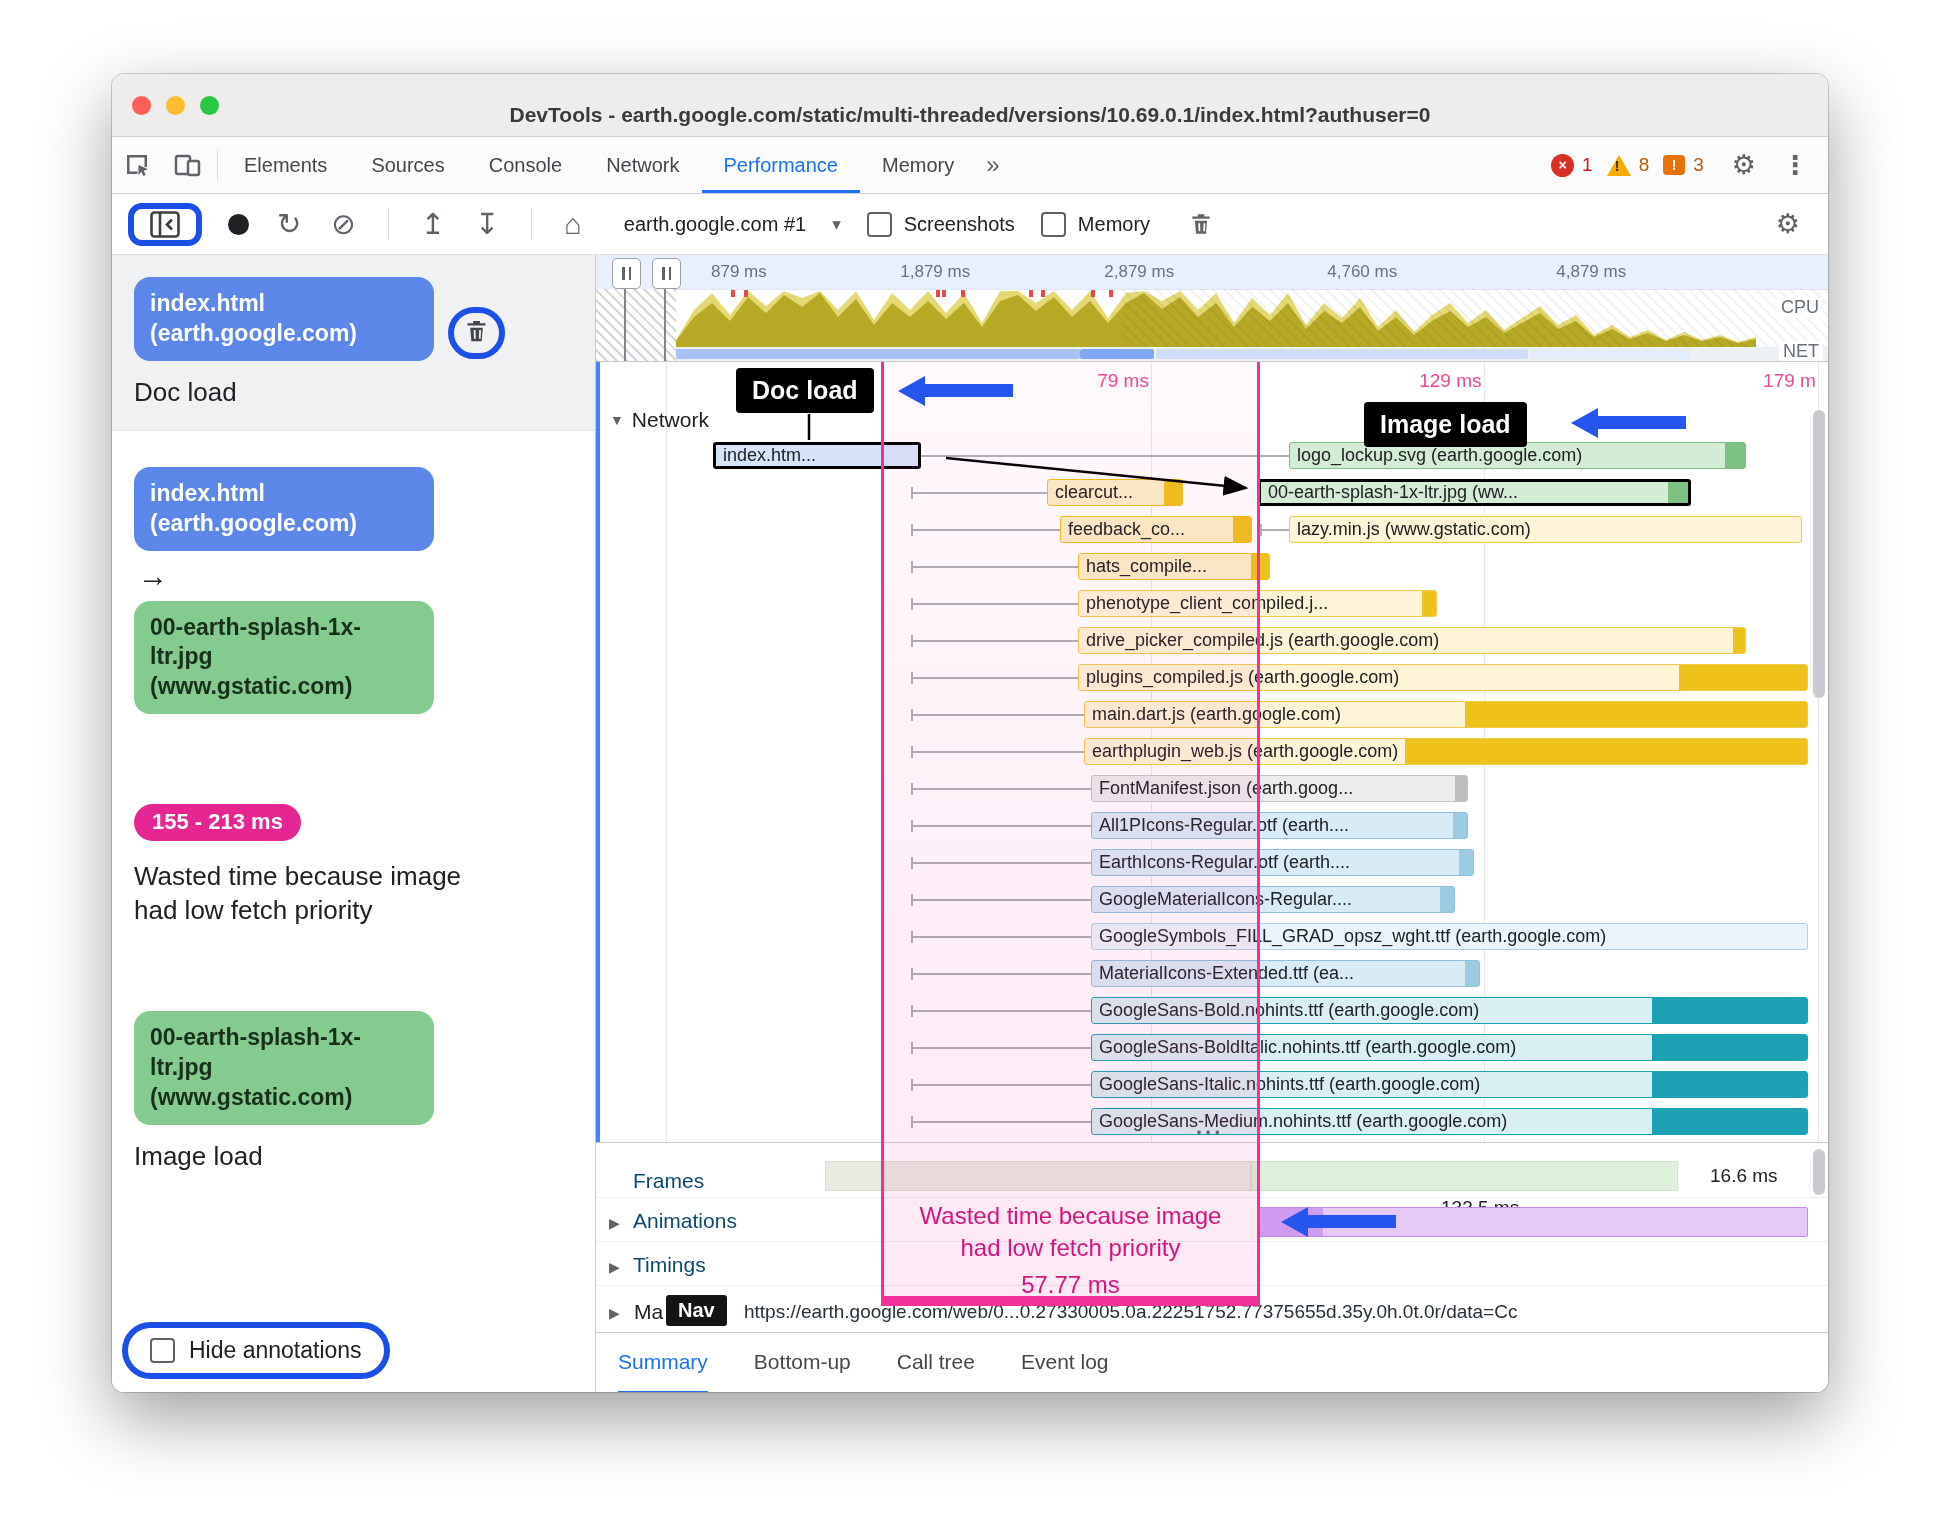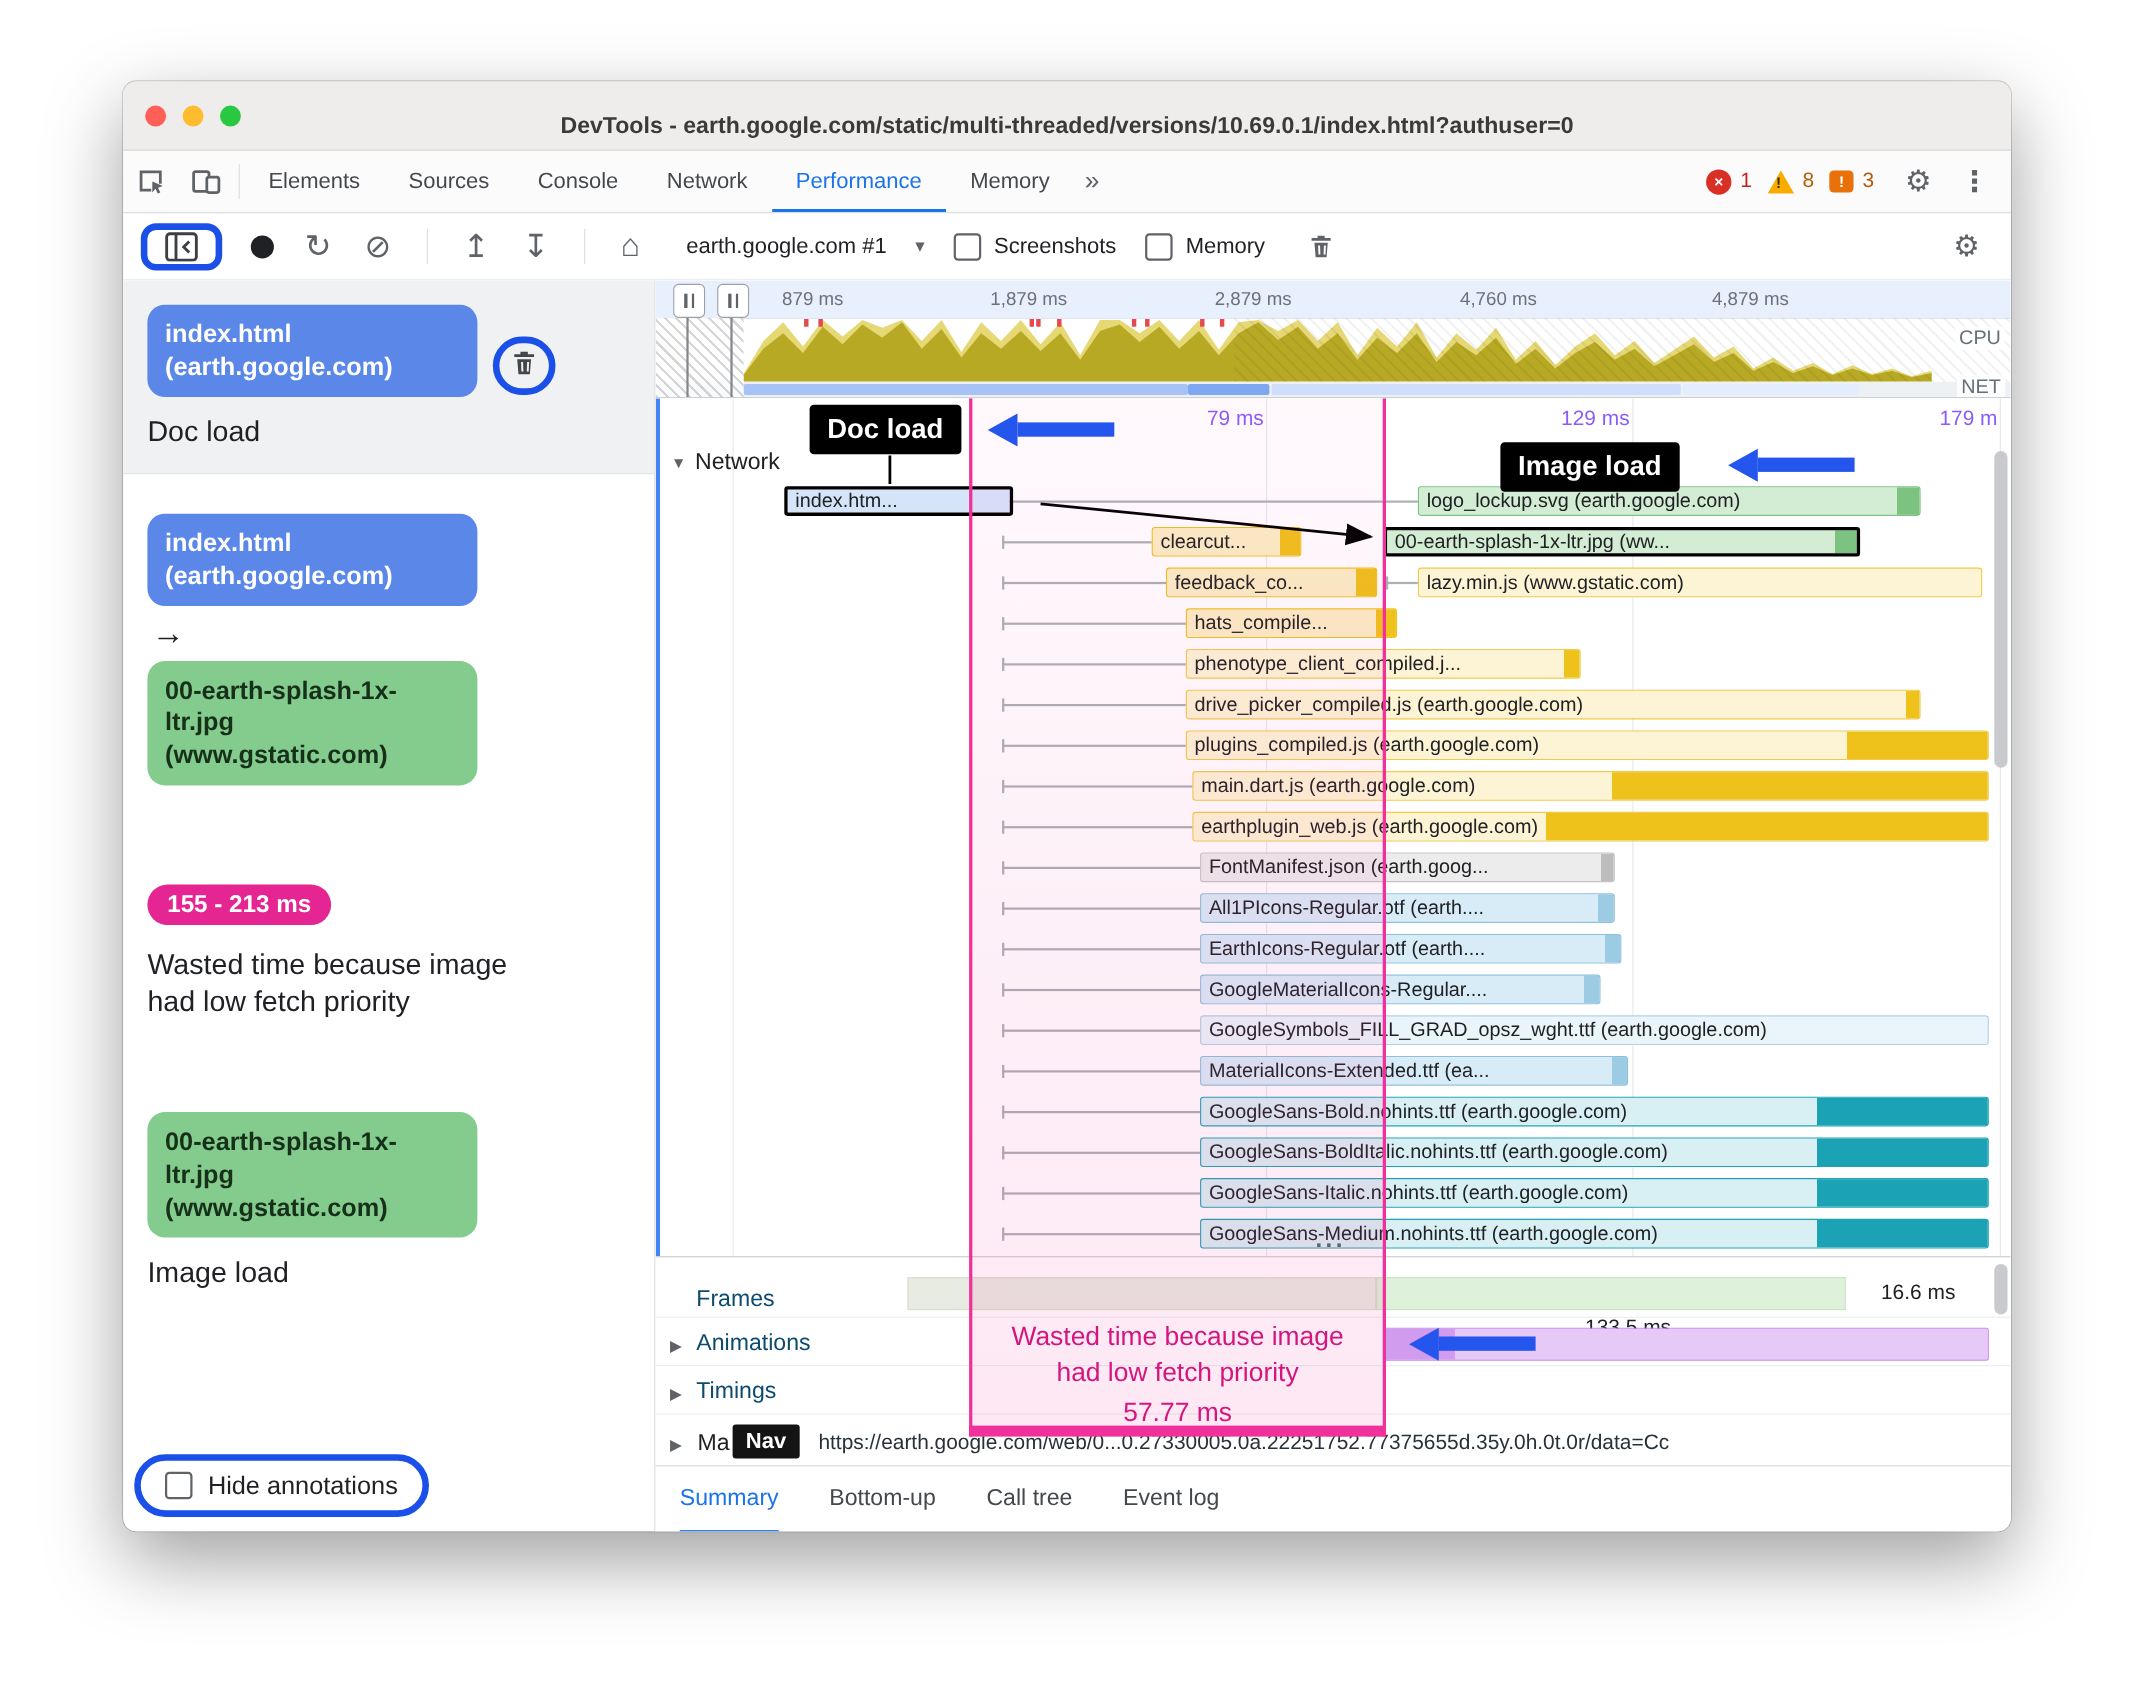--- a/index.html
+++ b/index.html
@@ -89,21 +89,21 @@
     display:flex;align-items:center;justify-content:center;gap:4px;z-index:4;}
   .ovhandle i{width:2.5px;height:13px;background:#5f6368;}
   .ovhline{position:absolute;top:32px;bottom:0;width:2px;background:#80868b;z-index:3;}
   .ovlabel{position:absolute;right:5px;font-size:18px;color:#66707a;background:rgba(255,255,255,.85);padding:0 4px;z-index:5;}
   
   .tlbody{height:972px;position:relative;overflow:hidden;background:#fff;}
   .coldivider{position:absolute;left:70px;top:0;height:944px;width:1px;background:#e7e9eb;}
   .network-pane{position:absolute;left:0;top:0;right:0;height:780px;overflow:hidden;}
   .blueaccent{position:absolute;left:0;top:0;width:4px;height:780px;background:#4285f4;}
   .vgrid{position:absolute;top:0;height:780px;width:1px;background:#e5e7e9;}
-  .tmark{position:absolute;top:8px;transform:translateX(-104%);font-size:19px;color:#8b5cf6;white-space:nowrap;z-index:3;}
+  .tmark{position:absolute;top:8px;transform:translateX(-104%);font-size:19px;color:#ec4899;white-space:nowrap;z-index:3;}
   .nethead{position:absolute;left:14px;top:46px;display:flex;align-items:center;gap:8px;font-size:21px;color:#202124;z-index:3;}
   .nethead .tri{font-size:14px;color:#5f6368;}
   .lane{position:absolute;left:0;right:0;height:27px;}
   .whisker{position:absolute;top:13px;height:2px;background:#abb0b5;}
   .whisker::before{content:"";position:absolute;left:0;top:-5px;width:2px;height:12px;background:#abb0b5;}
   .netbar{position:absolute;top:0;height:27px;border-radius:3px;box-sizing:border-box;z-index:2;
     display:flex;align-items:center;overflow:visible;}
   .netbar-label{font-size:18px;color:#202124;padding-left:7px;white-space:nowrap;line-height:1;}
   .blacklabel{position:absolute;background:#000;color:#fff;font-weight:700;font-size:25px;
     padding:8px 16px;border-radius:4px;z-index:9;white-space:nowrap;}

